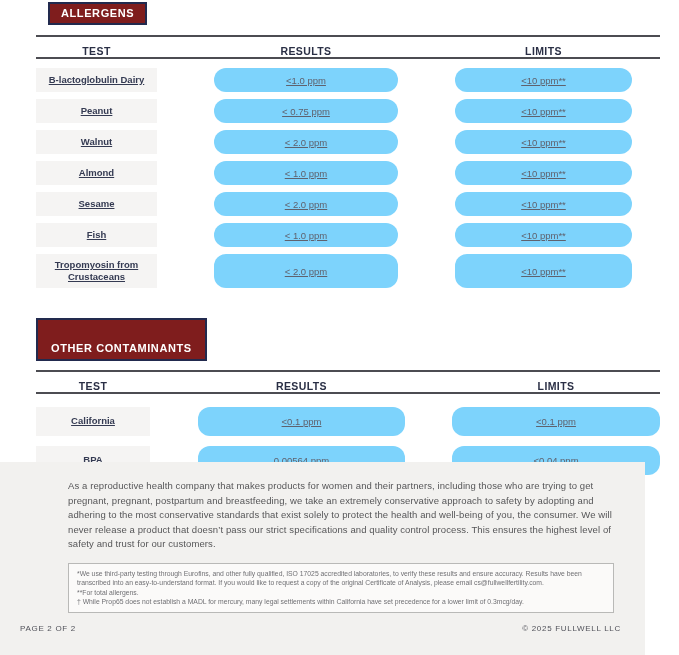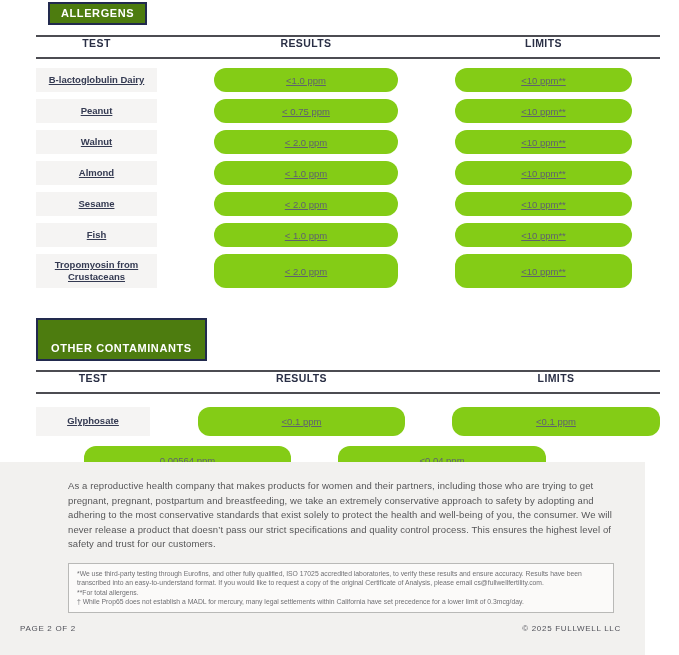--- a/index.html
+++ b/index.html
@@ -7,36 +7,36 @@
   .sheet {
     position:relative;
     width:679px; height:655px;
     background:#ffffff;
     font-family:"Liberation Sans", sans-serif;
     overflow:hidden;
   }
   
   .badge {
     display:inline-block;
-    background:#4d7c0f;
+    background:#7f1d1d;
     border:2px solid #222a4e;
     color:#ffffff;
     font-weight:bold;
     font-size:11px;
     letter-spacing:0.6px;
     padding:3px 11px 4px 11px;
   }
   .badge-allergens { margin:2px 0 0 48px; }
   .badge-contaminants { margin:23px 0 0 36px; padding:22px 13px 5px 13px; }
   
   .table { margin-left:36px; width:624px; }
   .t1 { margin-top:10px; }
   .t2 { margin-top:9px; }
   .rule { height:2px; background:#4c4c52; }
-  .thead { display:flex; align-items:flex-start; height:20px; }
+  .thead { display:flex; align-items:flex-end; height:20px; }
   .thead .hlabel {
     font-size:10.5px; font-weight:bold; color:#2a2f45;
     letter-spacing:0.4px; text-align:center;
   }
   .tbody-1 { margin-top:9px; }
   .tbody-2 { margin-top:13px; }
   .trow { display:flex; margin-bottom:7px; }
   .t2 .trow { margin-bottom:10px; }
   
   .t1-c1 { width:121px; } .t1-g1 { width:57px; }
@@ -49,21 +49,21 @@
   .cell {
     display:flex; align-items:center; justify-content:center;
     text-align:center; min-height:24px; padding:2px 6px;text-decoration:underline;
   }
   .t2 .cell { min-height:29px; }
   .cell-test {
     background:#f5f4f3; color:#343a52;
     font-weight:bold; font-size:9.5px; line-height:1.3;
   }
   .cell-val {
-    background:#84cc16; color:#5f626e; font-size:9.5px;border-radius:12px;
+    background:#7dd3fc; color:#5f626e; font-size:9.5px;border-radius:12px;
   }
   
   .gray-area {
     position:absolute; left:0; top:462px;
     width:645px; height:193px;
     background:#f2f1ef;
   }
   .statement {
     margin:17px 0 0 68px; width:546px;
     font-size:9.5px; line-height:14.6px;
@@ -166,27 +166,28 @@
       <div class="hlabel t2-c1">TEST</div>
       <div class="t2-g1"></div>
       <div class="hlabel t2-c2">RESULTS</div>
       <div class="t2-g2"></div>
       <div class="hlabel t2-c3">LIMITS</div>
     </div>
     <div class="rule"></div>
 
     <div class="tbody-2">
       <div class="trow">
-        <div class="cell cell-test t2-c1">Glyphosate</div>
+        <div class="cell cell-test t2-c1">California</div>
         <div class="t2-g1"></div>
         <div class="cell cell-val t2-c2">&lt;0.1 ppm</div>
         <div class="t2-g2"></div>
         <div class="cell cell-val t2-c3">&lt;0.1 ppm</div>
       </div>
       <div class="trow">
+        <div class="cell cell-test t2-c1">BPA</div>
         <div class="t2-g1"></div>
         <div class="cell cell-val t2-c2">0.00564 ppm</div>
         <div class="t2-g2"></div>
         <div class="cell cell-val t2-c3">&lt;0.04 ppm</div>
       </div>
     </div>
   </div>
 
   
   <div class="gray-area">

